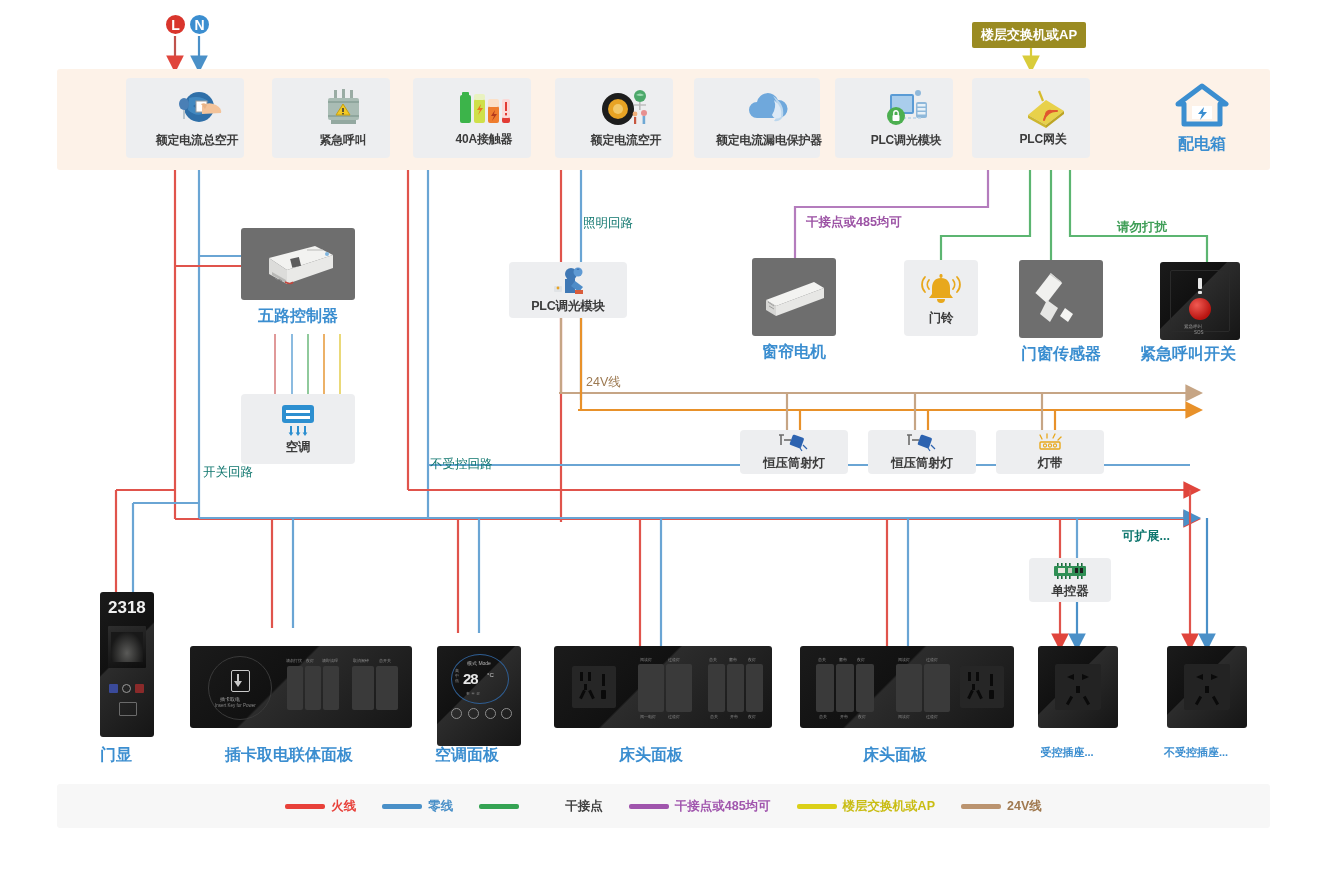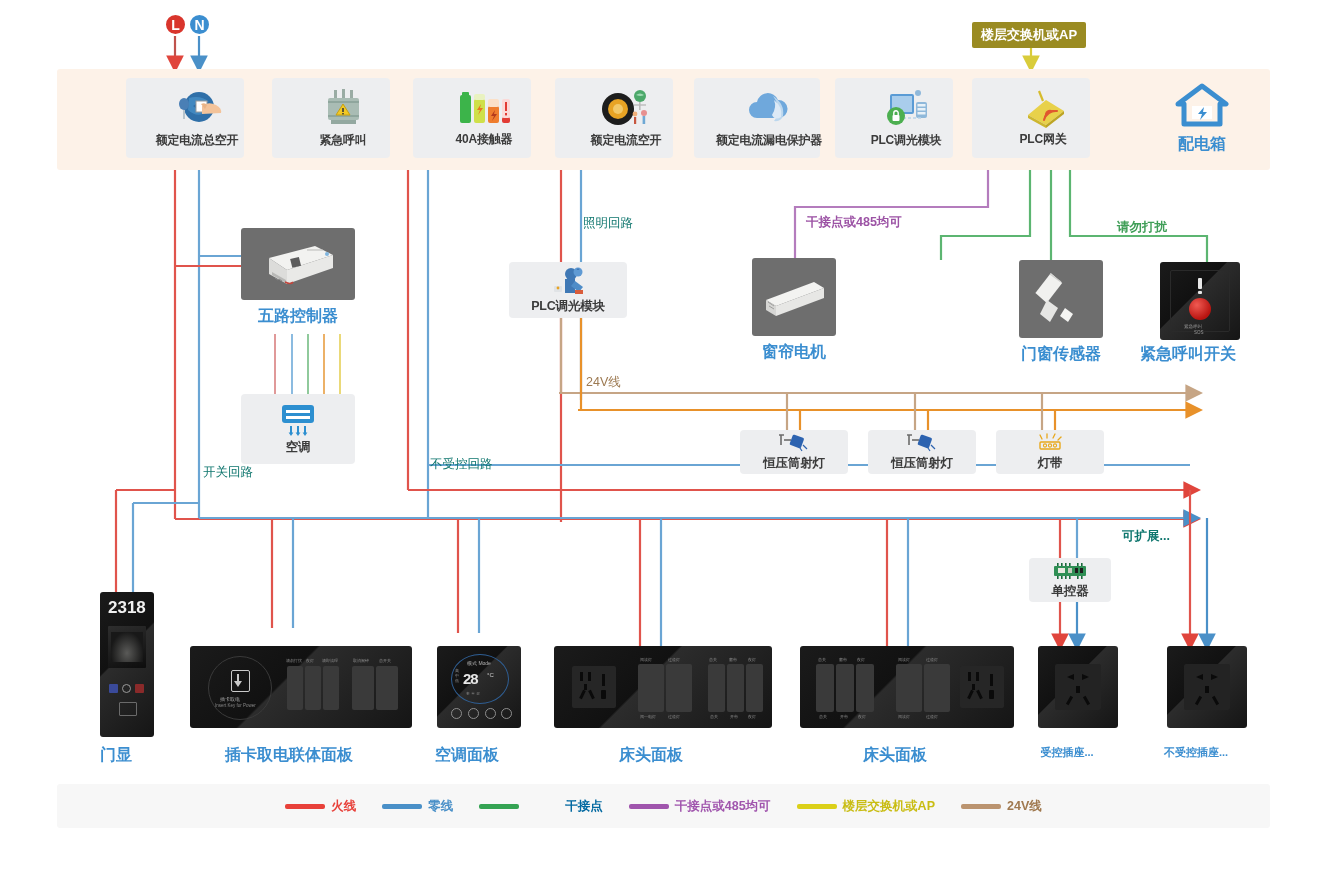--- a/index.html
+++ b/index.html
@@ -373,20 +373,36 @@
   <div class="photo" style="left:752px;top:258px;width:84px;height:78px;position:absolute;">
     <svg width="84" height="78" viewBox="0 0 84 78">
       <path d="M14,42 L62,24 L72,30 L24,48z" fill="#f3f3f1"></path>
       <path d="M14,42 L24,48 L24,58 L14,52z" fill="#d6d6d4"></path>
       <path d="M24,48 L72,30 L72,40 L24,58z" fill="#e7e7e5"></path>
       <path d="M16,44 l6,4 M17,48 l5,3" stroke="#9e9e9c" stroke-width="1"></path>
     </svg>
   </div>
   <div class="btitle" style="left:742px;top:342px;width:104px;">窗帘电机</div>
 
+  <div class="devbox" style="left:904px;top:260px;width:74px;height:76px;">
+    <div class="ico">
+      <svg width="42" height="38" viewBox="0 0 42 38">
+        <path d="M21,8 c6,0 9,4 9,10 v6 l3,4 h-24 l3,-4 v-6 c0,-6 3,-10 9,-10z" fill="#e8a81c"></path>
+        <rect x="19.5" y="4" width="3" height="4" rx="1.4" fill="#e8a81c"></rect>
+        <path d="M17,29 a4,4 0 0 0 8,0z" fill="#e8a81c"></path>
+        <g stroke="#e8a81c" stroke-width="1.8" fill="none" stroke-linecap="round">
+          <path d="M9,10 a7,7 0 0 0 0,9"></path>
+          <path d="M33,10 a7,7 0 0 1 0,9"></path>
+          <path d="M5,7 a11,11 0 0 0 0,15"></path>
+          <path d="M37,7 a11,11 0 0 1 0,15"></path>
+        </g>
+      </svg>
+    </div>
+    <div class="cap">门铃</div>
+  </div>
 
   <div class="photo" style="left:1019px;top:260px;width:84px;height:78px;position:absolute;">
     <svg width="84" height="78" viewBox="0 0 84 78">
       <path d="M31,13 l12,9 -14,21 -12,-9z" fill="#f1f1ef" transform="rotate(4 30 25)"></path>
       <path d="M28,40 l11,8 -8,14 -10,-8z" fill="#e6e6e4"></path>
       <path d="M46,48 l8,6 -5,8 -8,-6z" fill="#f4f4f2"></path>
       <path d="M31,14 l11,8" stroke="#cfcfcd" stroke-width="1.2"></path>
     </svg>
   </div>
   <div class="btitle" style="left:1005px;top:344px;width:112px;">门窗传感器</div>
@@ -494,21 +510,21 @@
     <div class="rocker" style="position:absolute;left:162px;top:20px;width:22px;height:44px;"></div>
     <div class="rocker" style="position:absolute;left:186px;top:20px;width:22px;height:44px;"></div>
     <div class="tinytxt" style="left:96px;top:12px;">请勿打扰</div>
     <div class="tinytxt" style="left:116px;top:12px;">夜灯</div>
     <div class="tinytxt" style="left:132px;top:12px;">请即清理</div>
     <div class="tinytxt" style="left:163px;top:12px;">取消闹钟</div>
     <div class="tinytxt" style="left:189px;top:12px;">总开关</div>
   </div>
   <div class="btitle" style="left:178px;top:745px;width:222px;">插卡取电联体面板</div>
 
-  <div class="blackpanel" style="position:absolute;left:425px;top:646px;width:84px;height:82px;">
+  <div class="blackpanel" style="position:absolute;left:425px;top:646px;width:84px;height:100px;">
     <div style="position:absolute;left:14px;top:8px;width:56px;height:48px;border:1.4px solid #2f5f95;border-radius:50%;"></div>
     <div class="tinytxt" style="left:30px;top:14px;font-size:5px;color:#b5b5b5;">模式 Mode</div>
     <div style="position:absolute;left:26px;top:24px;color:#e6e6e6;font-size:15px;font-weight:700;letter-spacing:-1px;">28</div>
     <div class="tinytxt" style="left:50px;top:26px;font-size:6px;color:#cfcfcf;">°C</div>
     <div class="tinytxt" style="left:18px;top:22px;font-size:4px;color:#8a8a8a;">高<br>中<br>低</div>
     <div class="tinytxt" style="left:29px;top:45px;font-size:4.5px;color:#8a8a8a;">❄ ☀ ≋</div>
     <div style="position:absolute;left:14px;top:62px;width:9px;height:9px;border:1px solid #8e8e8e;border-radius:50%;"></div>
     <div style="position:absolute;left:31px;top:62px;width:9px;height:9px;border:1px solid #8e8e8e;border-radius:50%;"></div>
     <div style="position:absolute;left:48px;top:62px;width:9px;height:9px;border:1px solid #8e8e8e;border-radius:50%;"></div>
     <div style="position:absolute;left:64px;top:62px;width:9px;height:9px;border:1px solid #8e8e8e;border-radius:50%;"></div>
@@ -601,21 +617,21 @@
     <div class="leg">
       <span class="sw" style="background:#e8413a;"></span>
       <span class="lb" style="color:#e8413a;">火线</span>
     </div>
     <div class="leg">
       <span class="sw" style="background:#4a90c8;"></span>
       <span class="lb" style="color:#4a90c8;">零线</span>
     </div>
     <div class="leg">
       <span class="sw" style="background:#35a353;"></span>
-      <span class="lb" style="color:#0369a1;margin-left:40px;">干接点</span>
+      <span class="lb" style="color:#404040;margin-left:40px;">干接点</span>
     </div>
     <div class="leg">
       <span class="sw" style="background:#a055ad;"></span>
       <span class="lb" style="color:#a055ad;">干接点或485均可</span>
     </div>
     <div class="leg">
       <span class="sw" style="background:#dbd019;"></span>
       <span class="lb" style="color:#c9bd14;">楼层交换机或AP</span>
     </div>
     <div class="leg">

